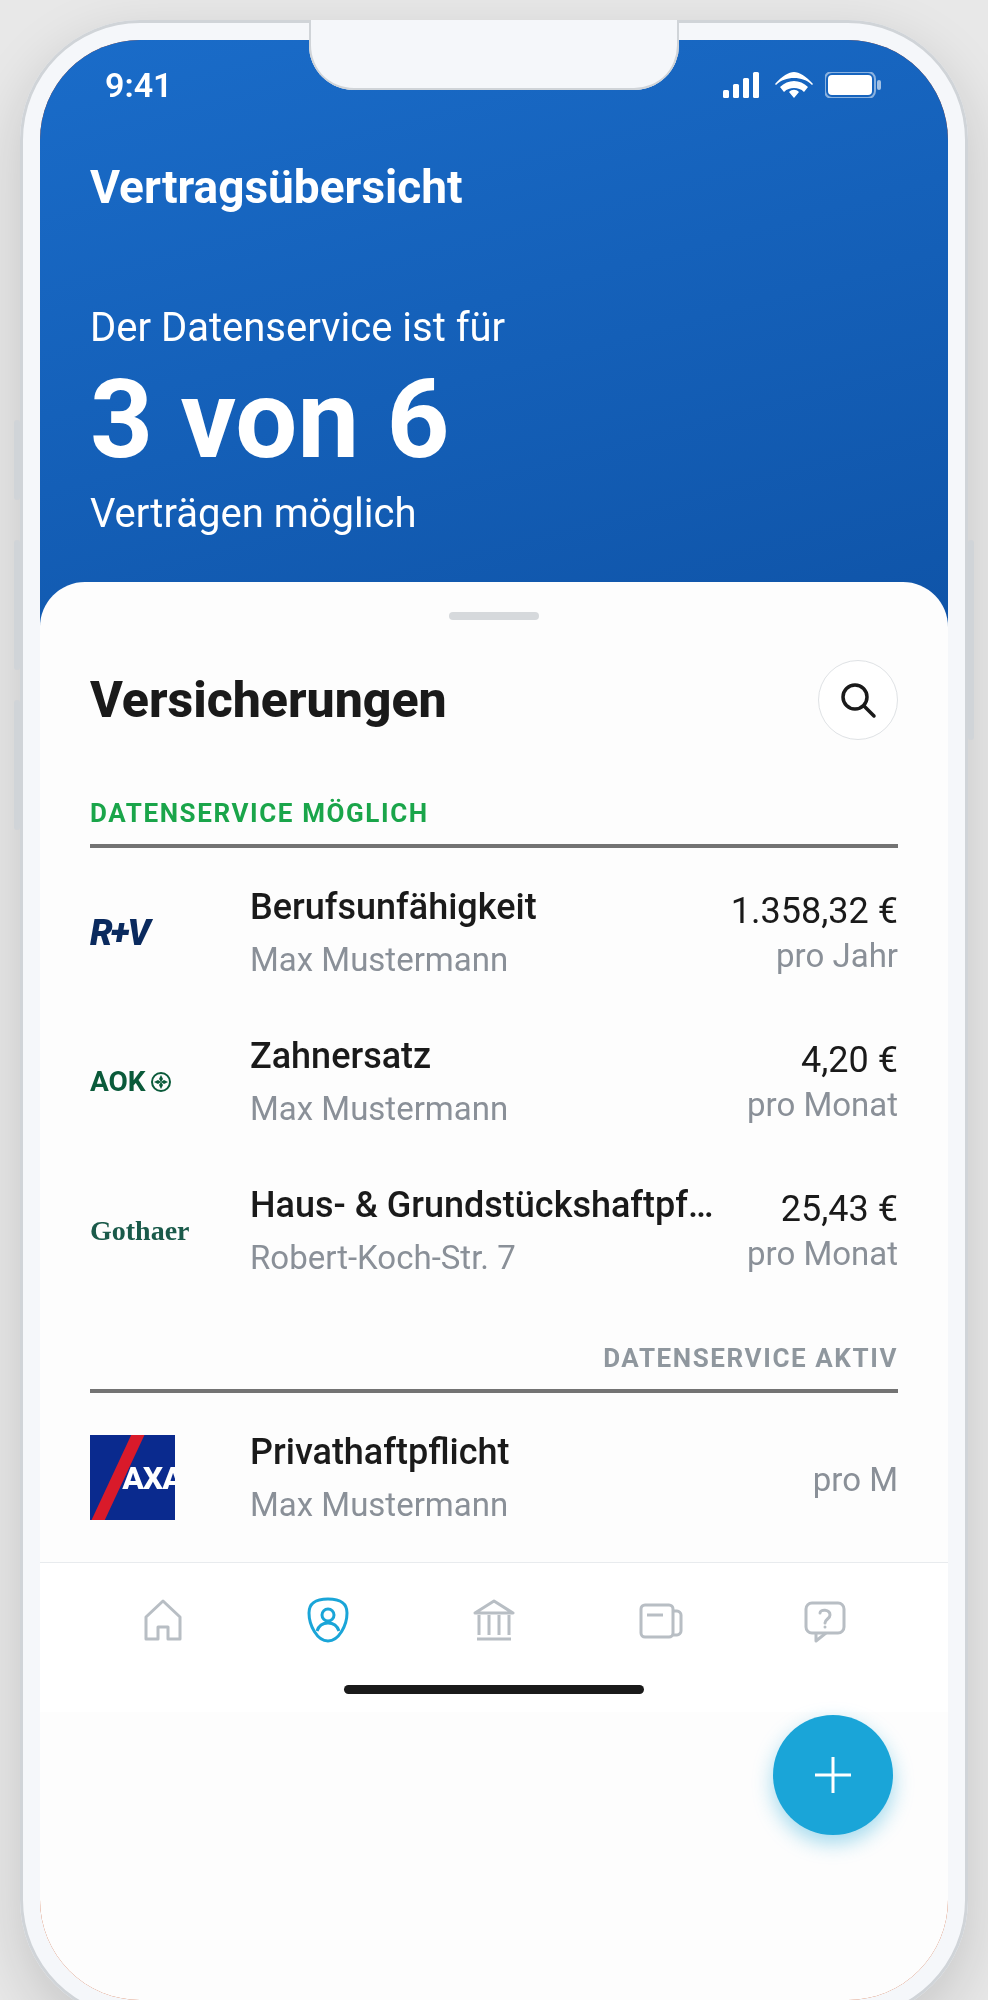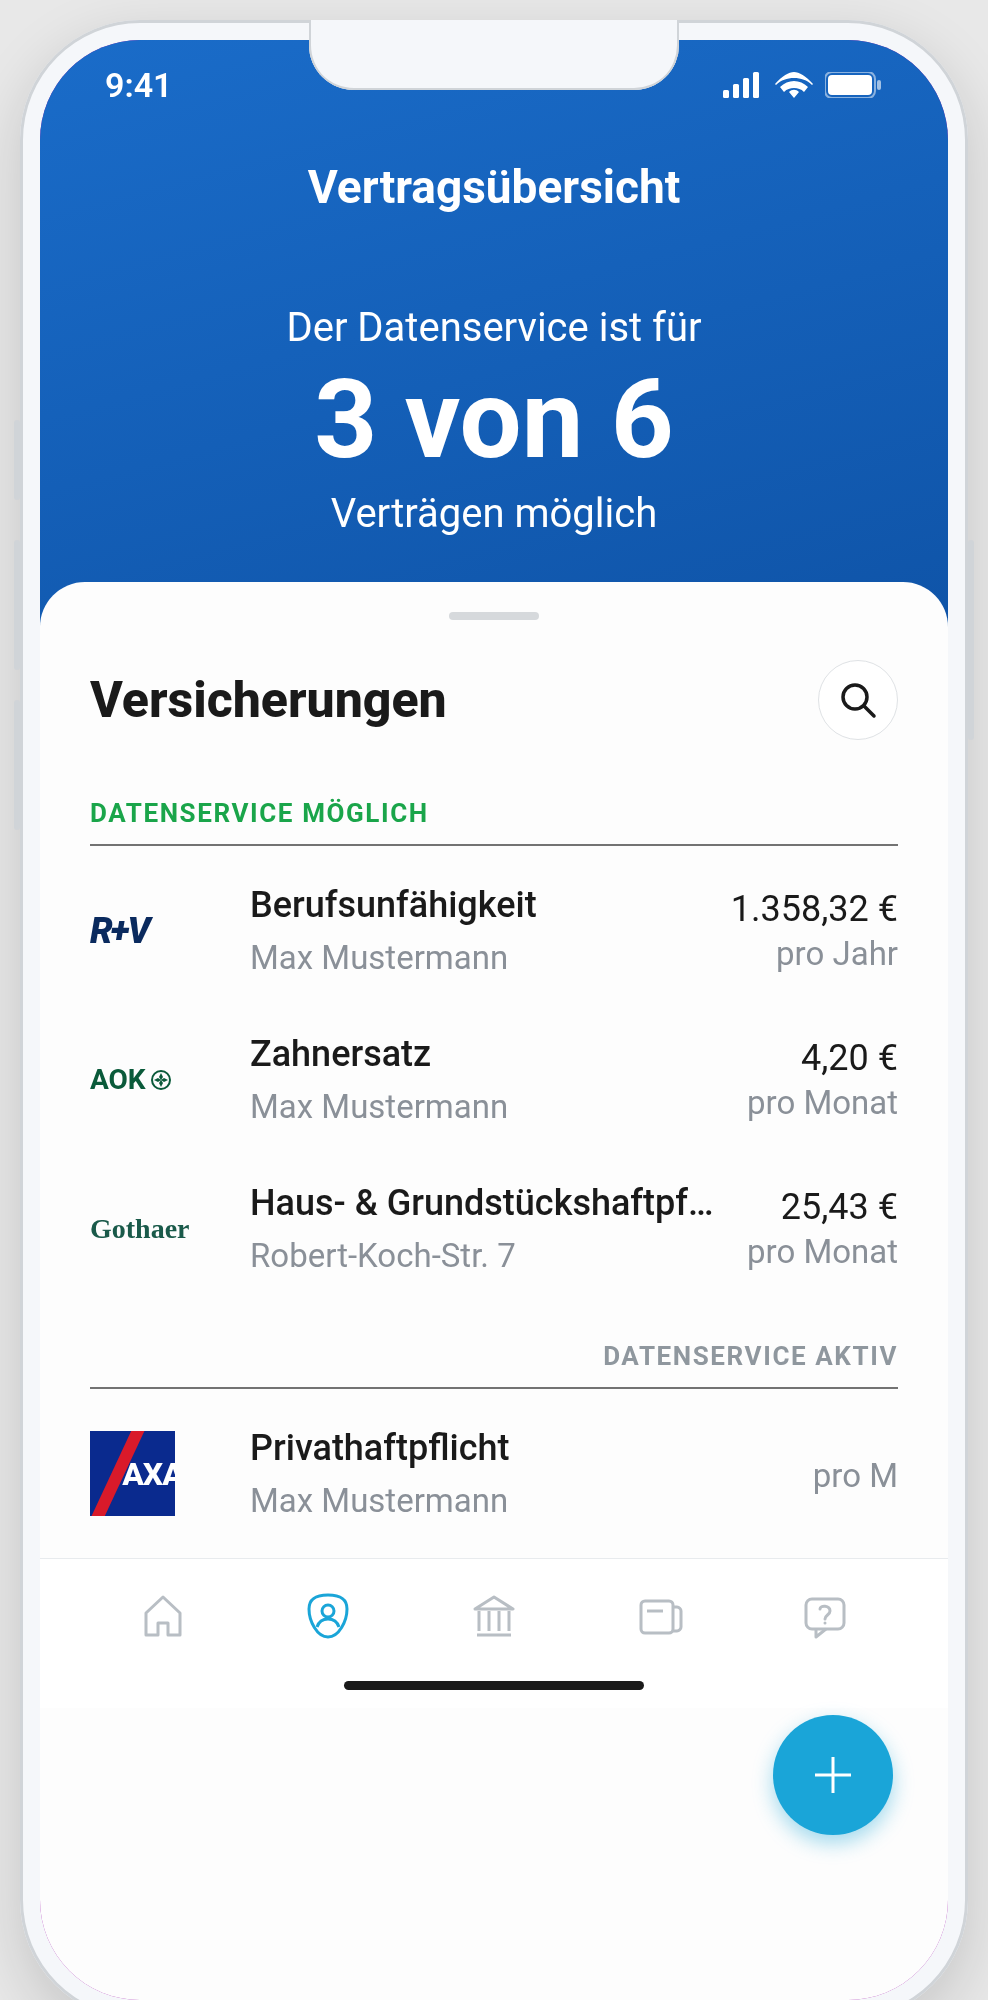--- a/index.html
+++ b/index.html
@@ -17,21 +17,21 @@
   height: 2000px;
   background: #f5f7fa;
   border-radius: 120px;
   padding: 20px;
   box-shadow: inset 0 0 0 3px #d0d4d8, 0 20px 60px rgba(0,0,0,0.15);
   position: relative;
 }
 .screen {
   width: 100%;
   height: 100%;
-  background: #a21caf;
+  background: #c2410c;
   border-radius: 100px;
   overflow: hidden;
   position: relative;
   display: flex;
   flex-direction: column;
 }
 .notch {
   position: absolute;
   top: 0;
   left: 50%;
@@ -64,21 +64,20 @@
   z-index: 50;
   color: #fff;
 }
 .status-time { font-size: 34px; font-weight: 600; }
 .status-icons { display: flex; gap: 12px; align-items: center; }
 
 .header {
   background: linear-gradient(165deg, #1a6cc9 0%, #0f54a8 100%);
   padding: 120px 50px 90px;
   color: #fff;
-  text-align: center;
   flex-shrink: 0;
 }
 .header-title {
   font-size: 46px;
   font-weight: 700;
   margin-bottom: 90px;
 }
 .header-sub1 { font-size: 40px; font-weight: 400; margin-bottom: 8px; }
 .header-big { font-size: 110px; font-weight: 700; line-height: 1.1; margin-bottom: 10px; }
 .header-sub2 { font-size: 40px; font-weight: 400; }
@@ -115,21 +114,21 @@
   display: flex;
   align-items: center;
   justify-content: center;
   background: #fff;
 }
 .section-label {
   font-size: 26px;
   font-weight: 700;
   letter-spacing: 1.6px;
   padding: 28px 50px 16px;
-  border-bottom: 2px solid #737373;
+  border-bottom: 4px solid #737373;
   margin: 0 50px;
   padding-left: 0;
   padding-right: 0;
 }
 .label-green { color: #1aa54a; }
 .label-grey { color: #8f979e; text-align: right; }
 
 .list { padding: 10px 0; }
 .row {
   display: flex;

